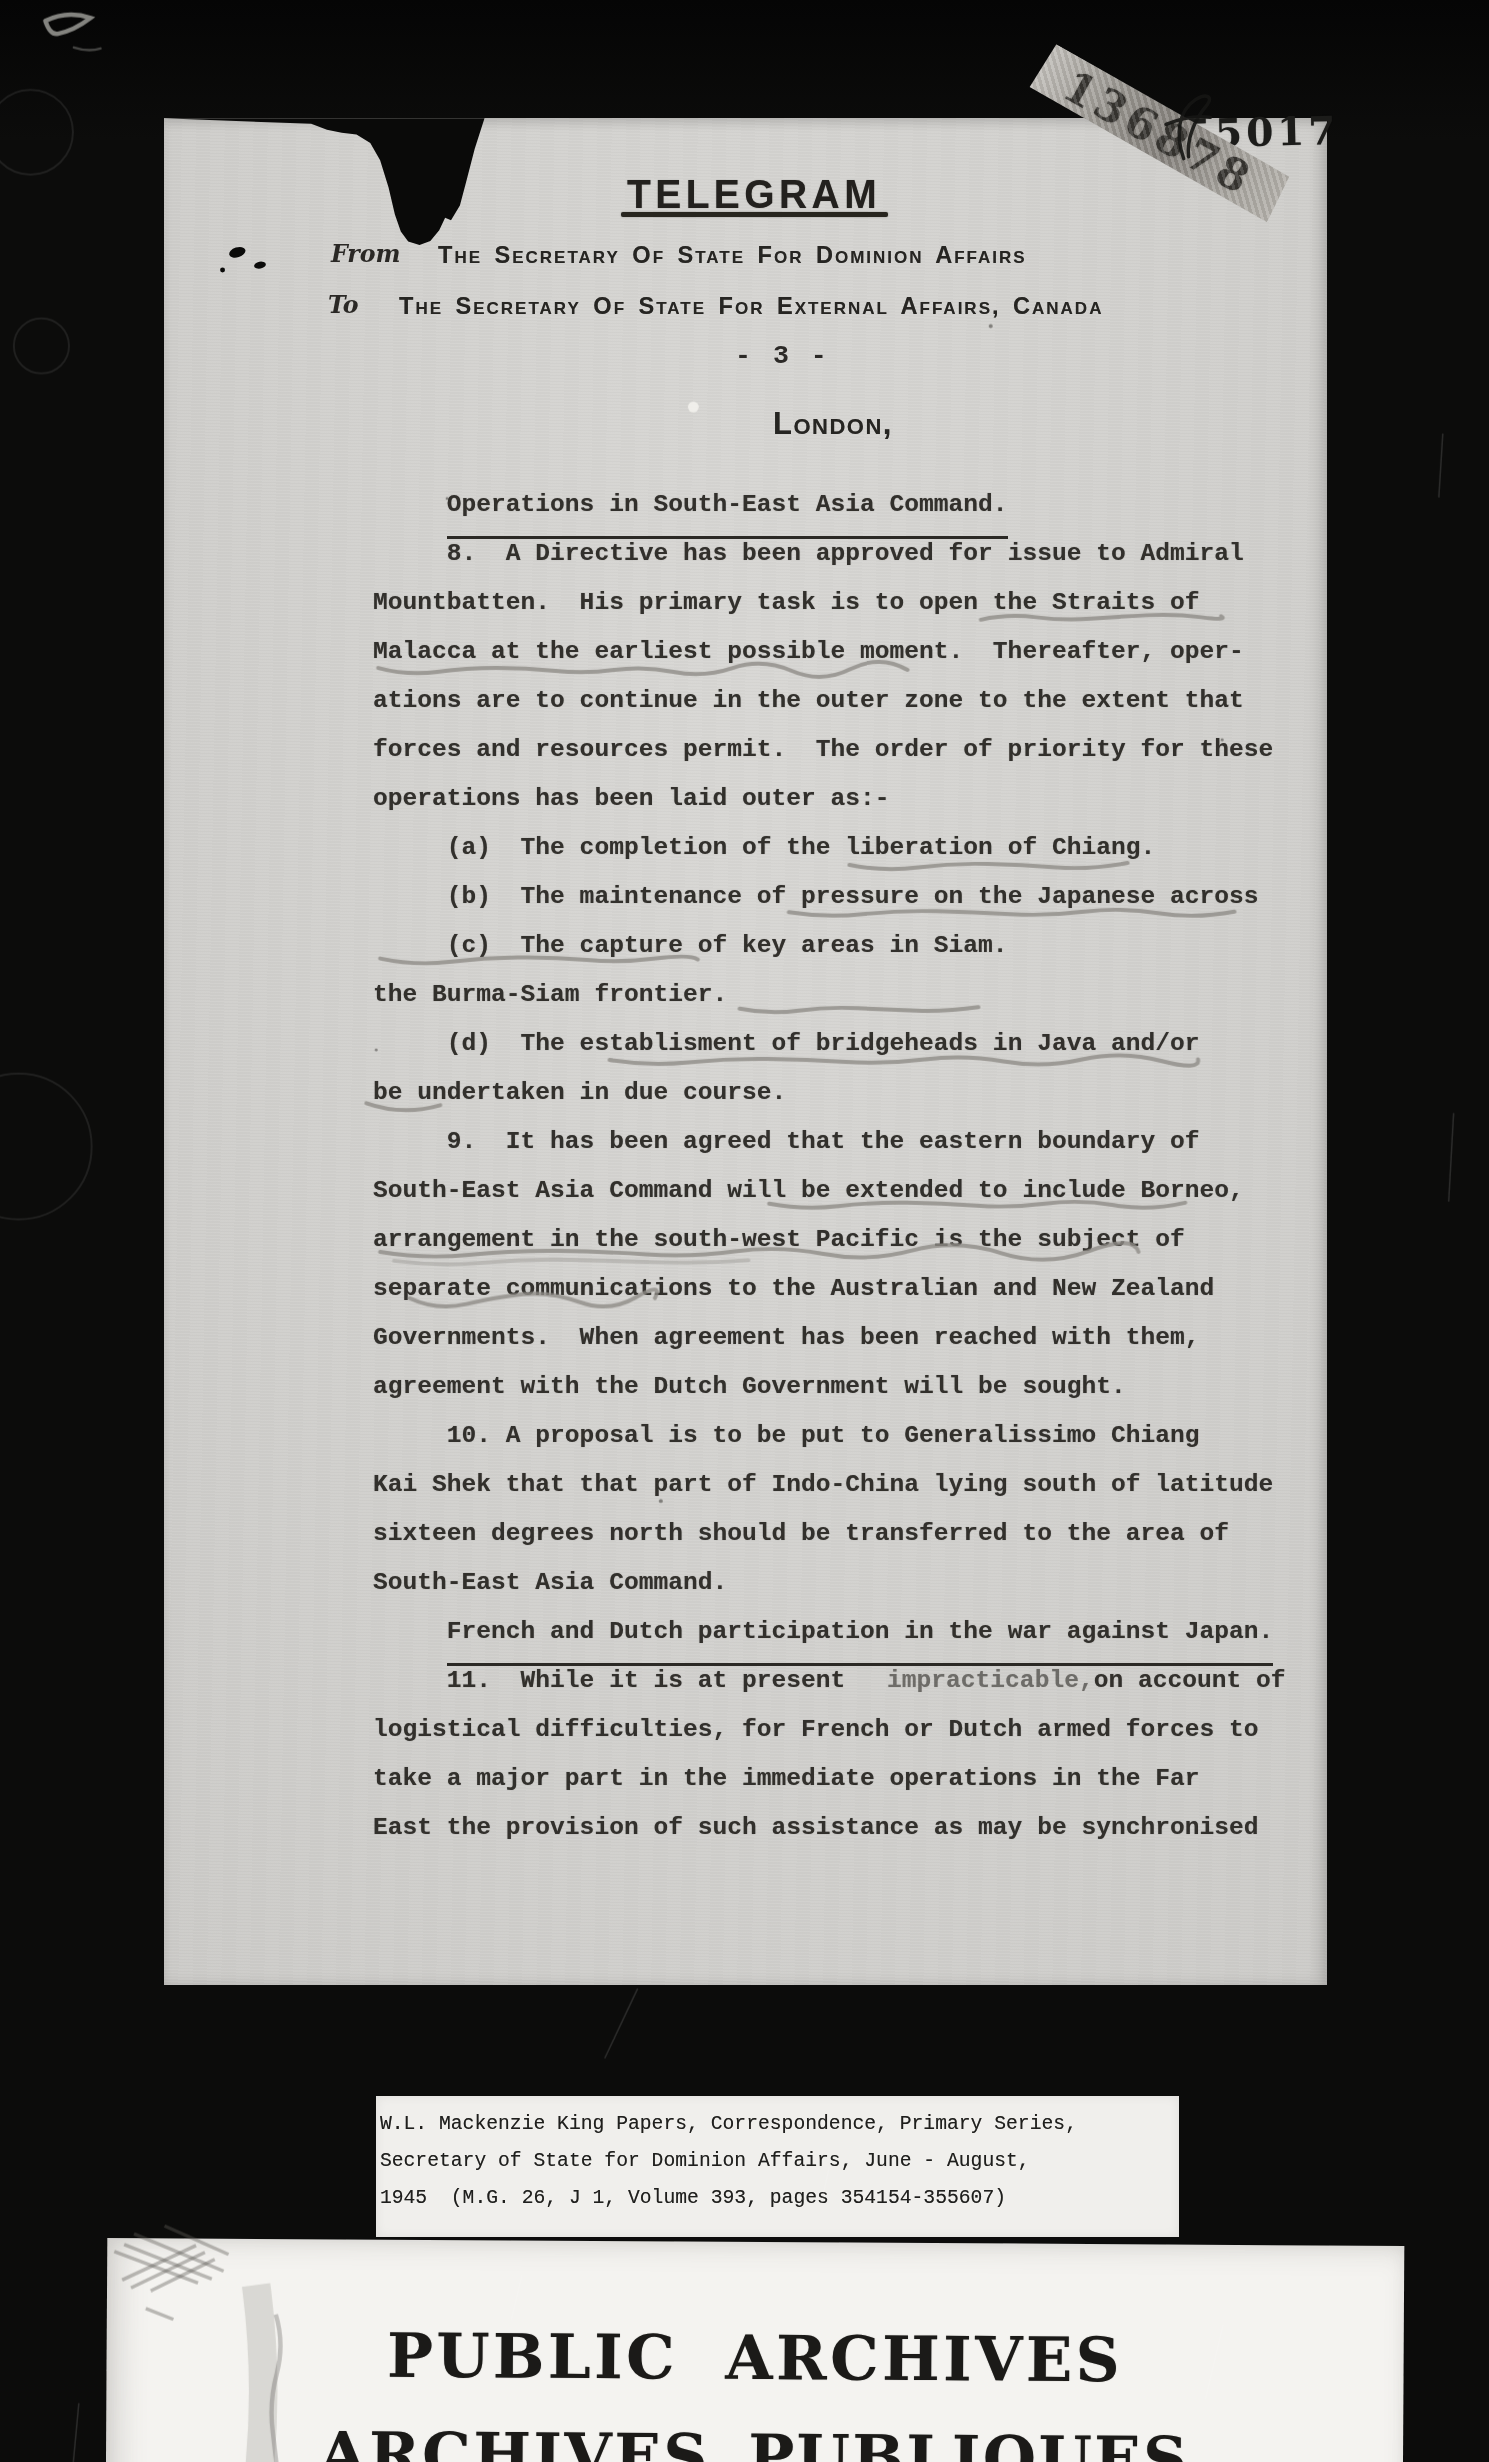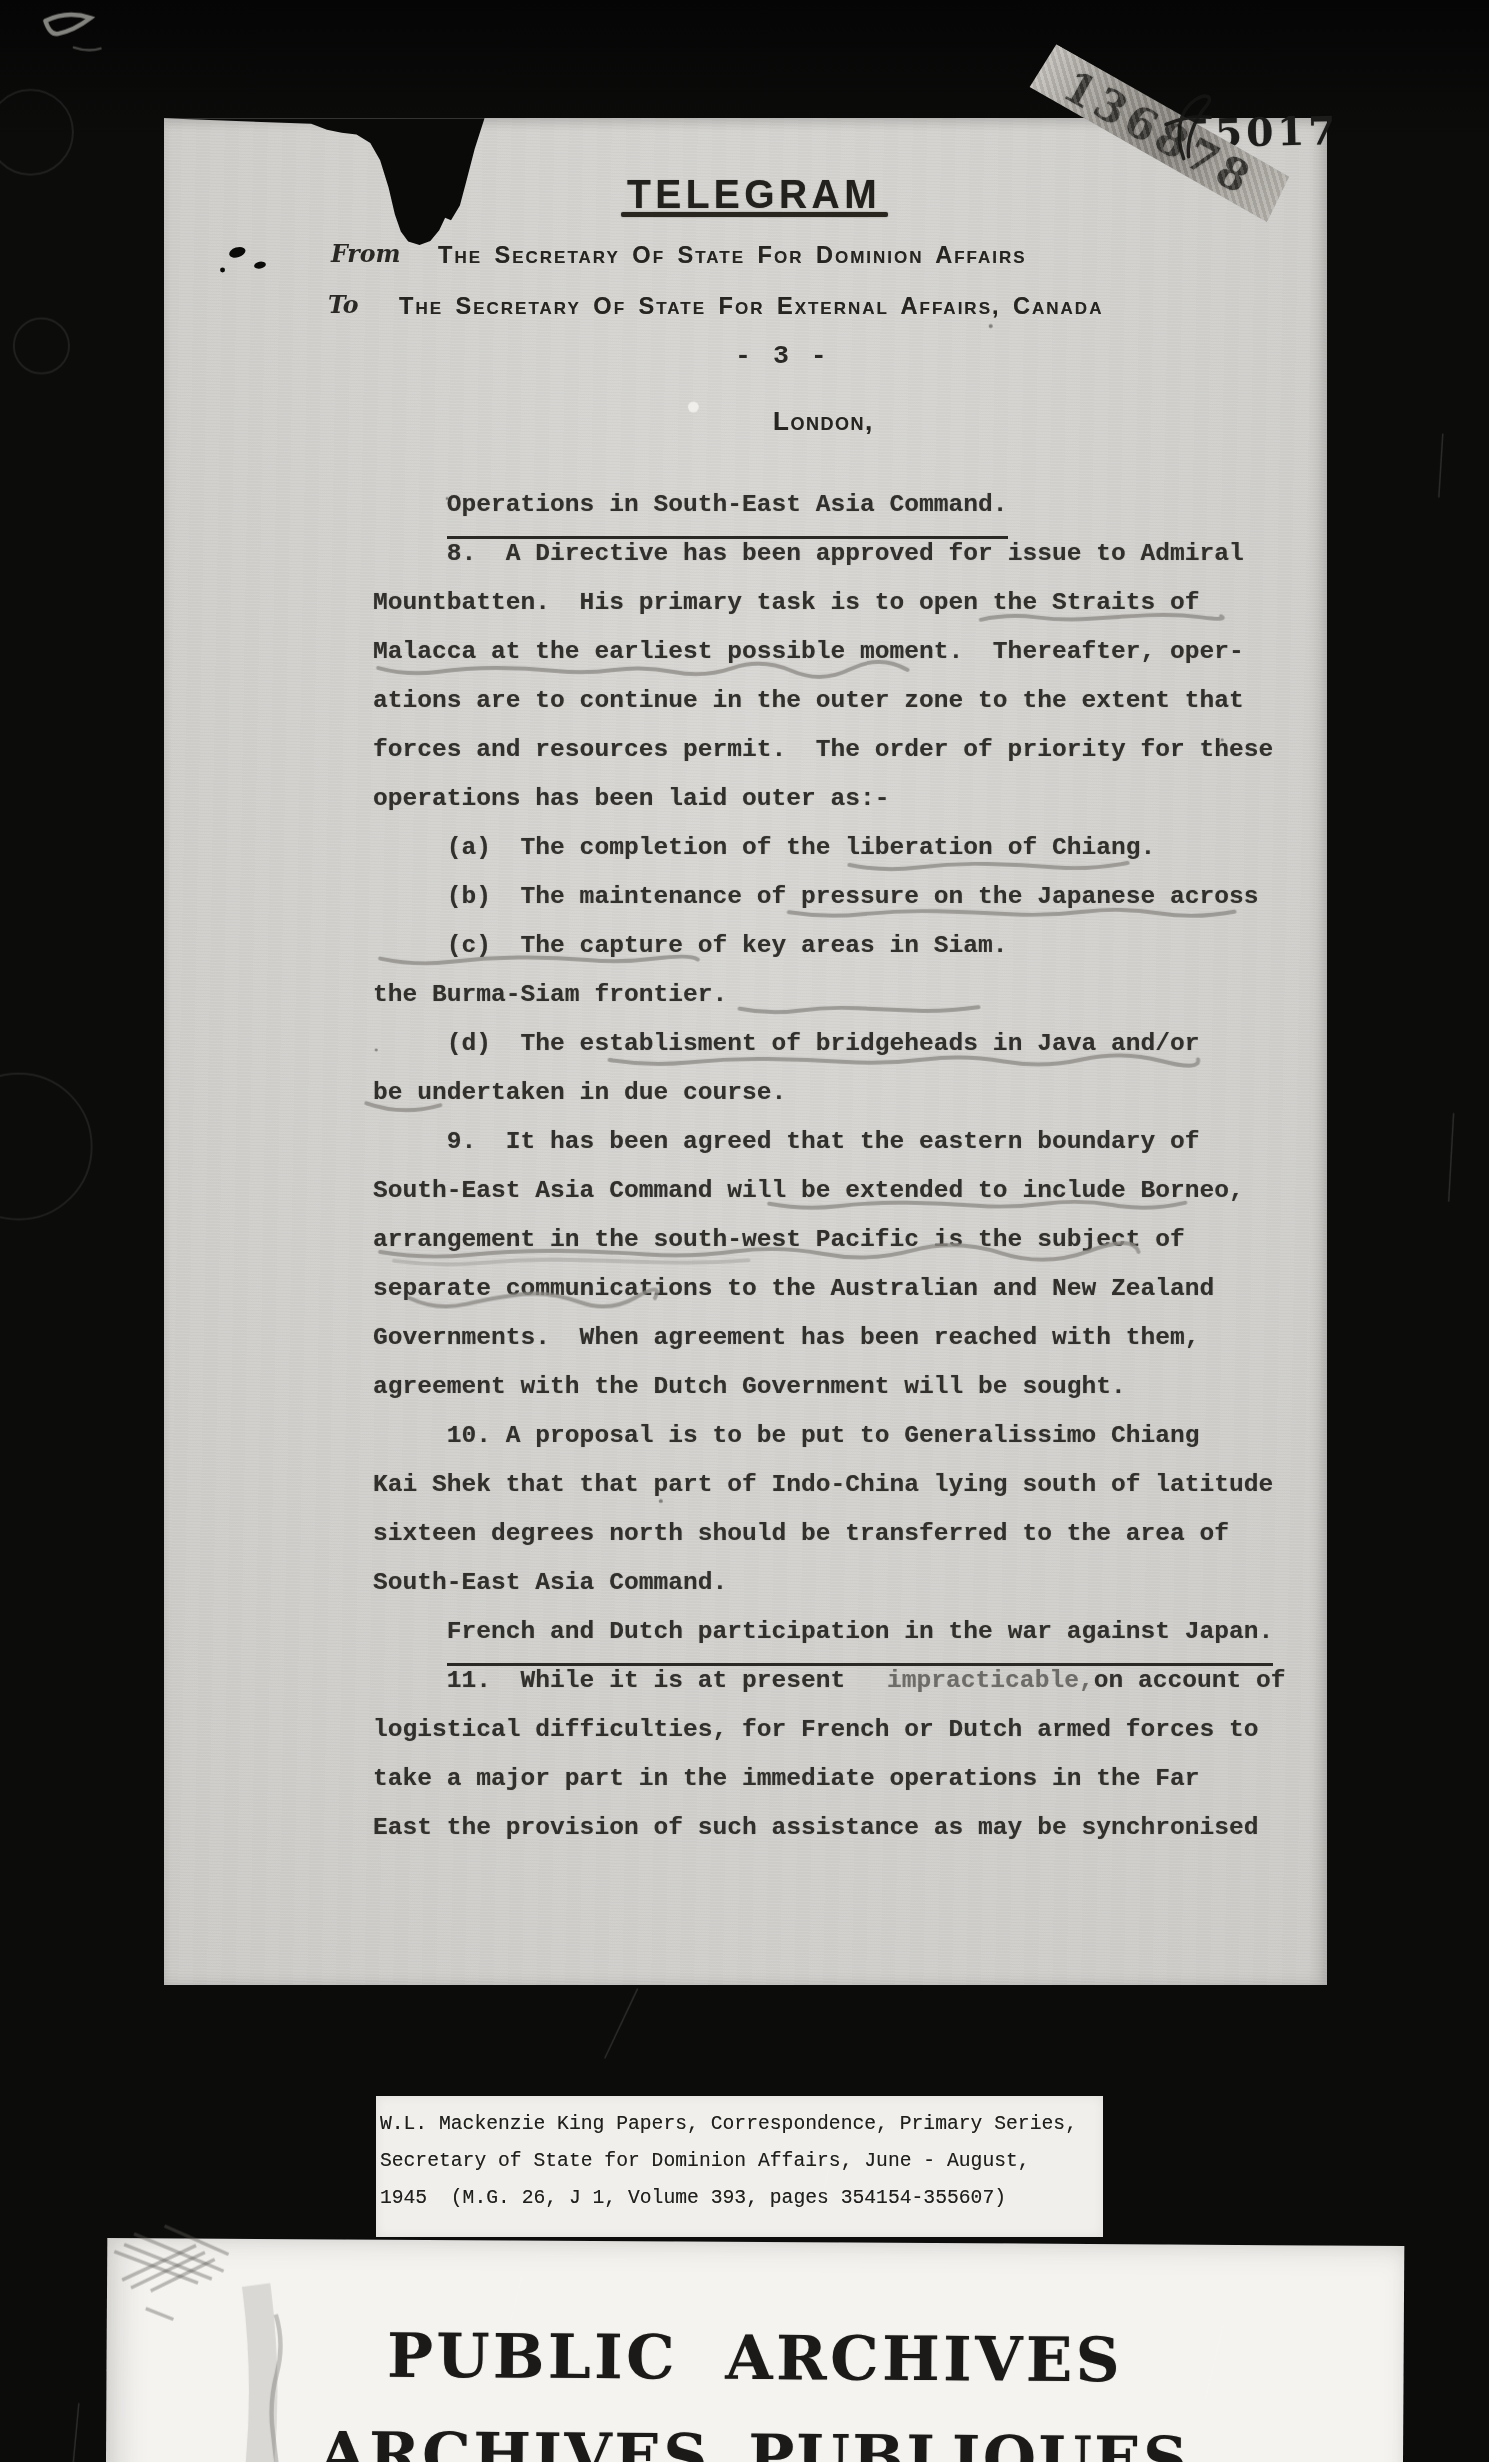--- a/index.html
+++ b/index.html
@@ -21,21 +21,21 @@
   .lbl{position:absolute;font-family:"DejaVu Serif",serif;font-style:italic;font-weight:700;
         font-size:23.6px;color:#2a2825;}
   .caps{position:absolute;font-variant:small-caps;font-weight:700;font-size:23.6px;
         letter-spacing:2px;word-spacing:3.9px;color:#262522;text-shadow:0 0 0.5px rgba(30,28,24,.4);}
   .from-lbl{left:167px;top:122px;}
   .from-val{left:274px;top:124px;}
   .to-lbl{left:164px;top:173px;}
   .to-val{left:235px;top:175px;}
   .pageno{position:absolute;left:571px;top:223px;font-family:"Liberation Mono",monospace;
         font-weight:700;font-size:26.6px;color:#2c2a27;letter-spacing:3px;}
-  .loc{left:609px;top:288px;font-size:26px;letter-spacing:1.5px;}
+  .loc{left:609px;top:288px;font-size:31px;letter-spacing:1.5px;}
   
   .serial{position:absolute;left:989px;top:-8.9px;font-family:"DejaVu Serif",serif;
         font-weight:700;font-size:39px;letter-spacing:3.9px;color:#1c1c1a;transform:rotate(-1.2deg);
         text-shadow:0 0 1px rgba(20,20,18,.5);}
   .band{position:absolute;left:857px;top:-13.8px;width:276px;height:57px;
         transform:rotate(29deg);transform-origin:50% 50%;
         background:linear-gradient(90deg,#c2bfba,#98958f 30%,#837f7a 55%,#a7a49e 82%,#b3b0aa);
         clip-path:polygon(2% 2%,99% 7%,100% 96%,1% 90%);
         display:flex;align-items:center;justify-content:center;}
   .band::after{content:"";position:absolute;inset:0;
@@ -44,21 +44,21 @@
         color:#34322e;text-shadow:0 0 1.5px rgba(40,38,34,.55);}
   
   .tbody{position:absolute;left:209px;top:362px;width:936px;
         font-family:"Liberation Mono",monospace;font-weight:700;font-size:24.6px;
         line-height:49px;color:#32302c;text-shadow:0 0 1px rgba(40,38,34,.38);}
   .bline{white-space:pre;height:49px;}
   .bline span{white-space:pre;}
   .hd{border-bottom:3.4px solid #2b2925;padding-bottom:18px;}
   .faint{opacity:.62;margin-left:27px;}
   
-  .cite{position:absolute;left:376px;top:2096px;width:727px;height:141px;background:#f0efec;
+  .cite{position:absolute;left:376px;top:2096px;width:803px;height:141px;background:#f0efec;
         box-shadow:inset 0 0 10.8px rgba(0,0,0,.07);padding-top:9.8px;box-sizing:border-box;}
   .cline{white-space:pre;font-family:"Liberation Mono",monospace;font-size:19.7px;font-weight:500;
         line-height:37px;color:#1f1f1d;padding-left:3.9px;text-shadow:0 0 0.5px rgba(30,30,28,.5);}
   
   .arch{position:absolute;left:106px;top:2242px;width:1297px;height:434px;background:#f4f3f0;
         transform:rotate(.35deg);text-align:center;
         box-shadow:inset 10.8px 0 29.5px rgba(90,88,82,.22), inset 0 0 14.8px rgba(0,0,0,.05);}
   .arch .l1,.arch .l2{font-family:"DejaVu Serif",serif;font-weight:700;font-size:61px;
         color:#1b1a18;line-height:74px;text-shadow:0 0 1px rgba(20,20,18,.4);}
   .arch .l1{margin-top:79px;letter-spacing:3.4px;word-spacing:22.7px;}

